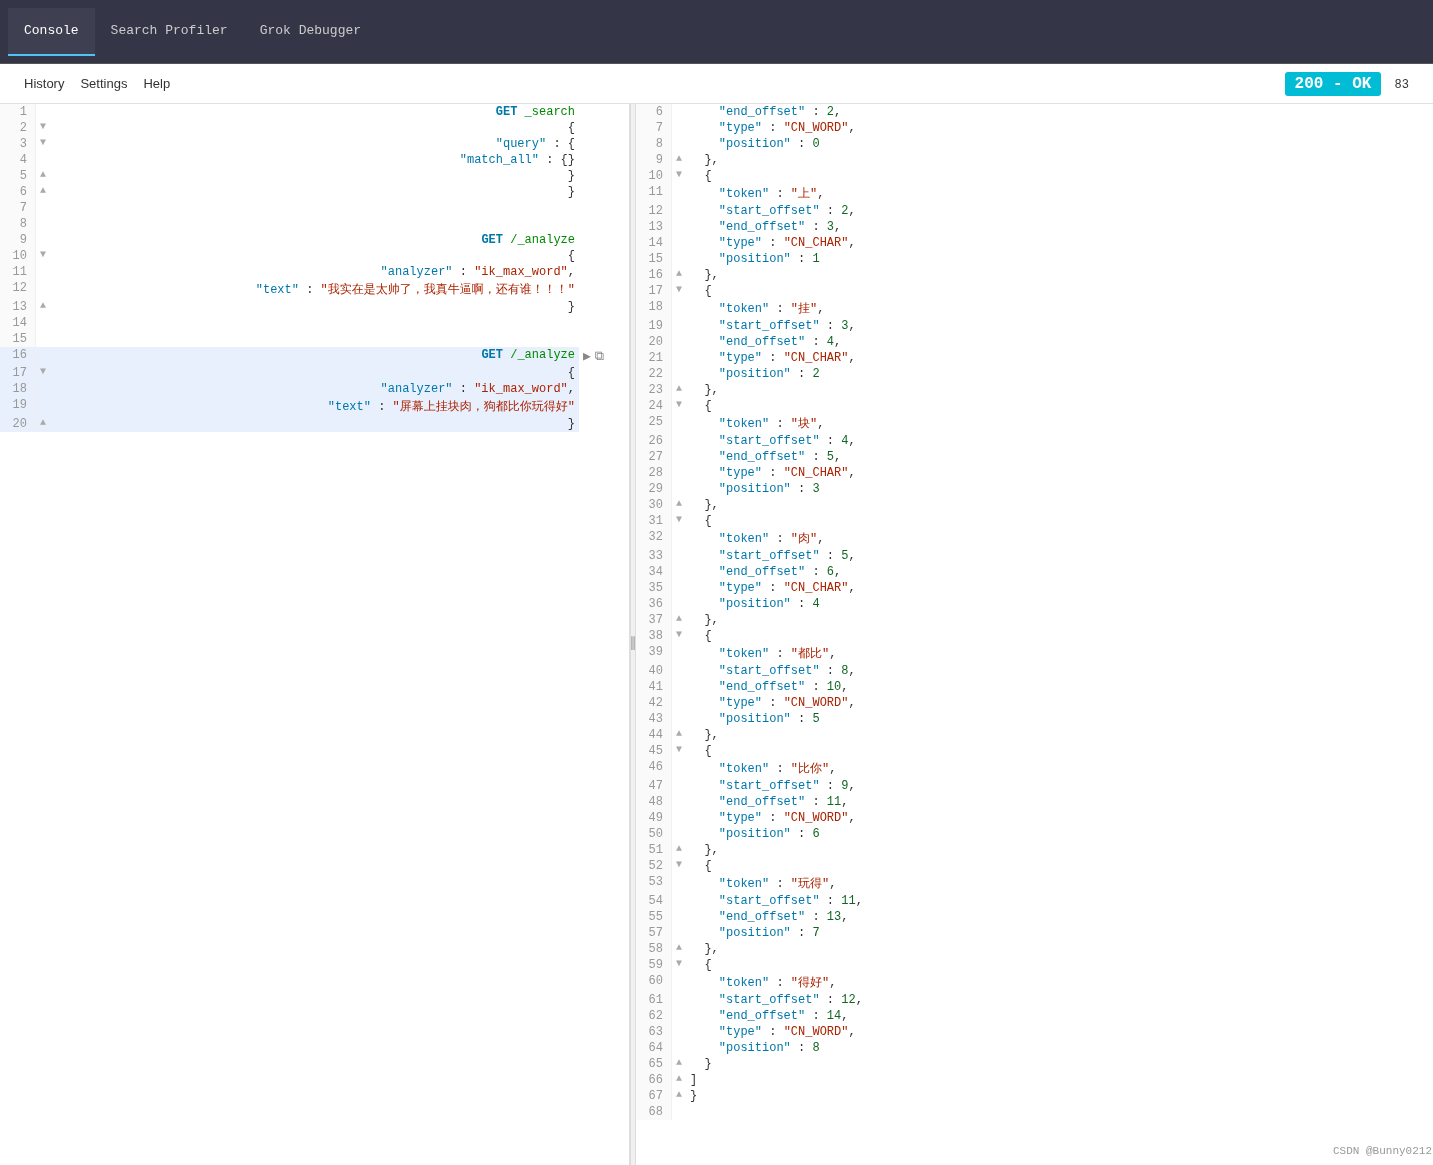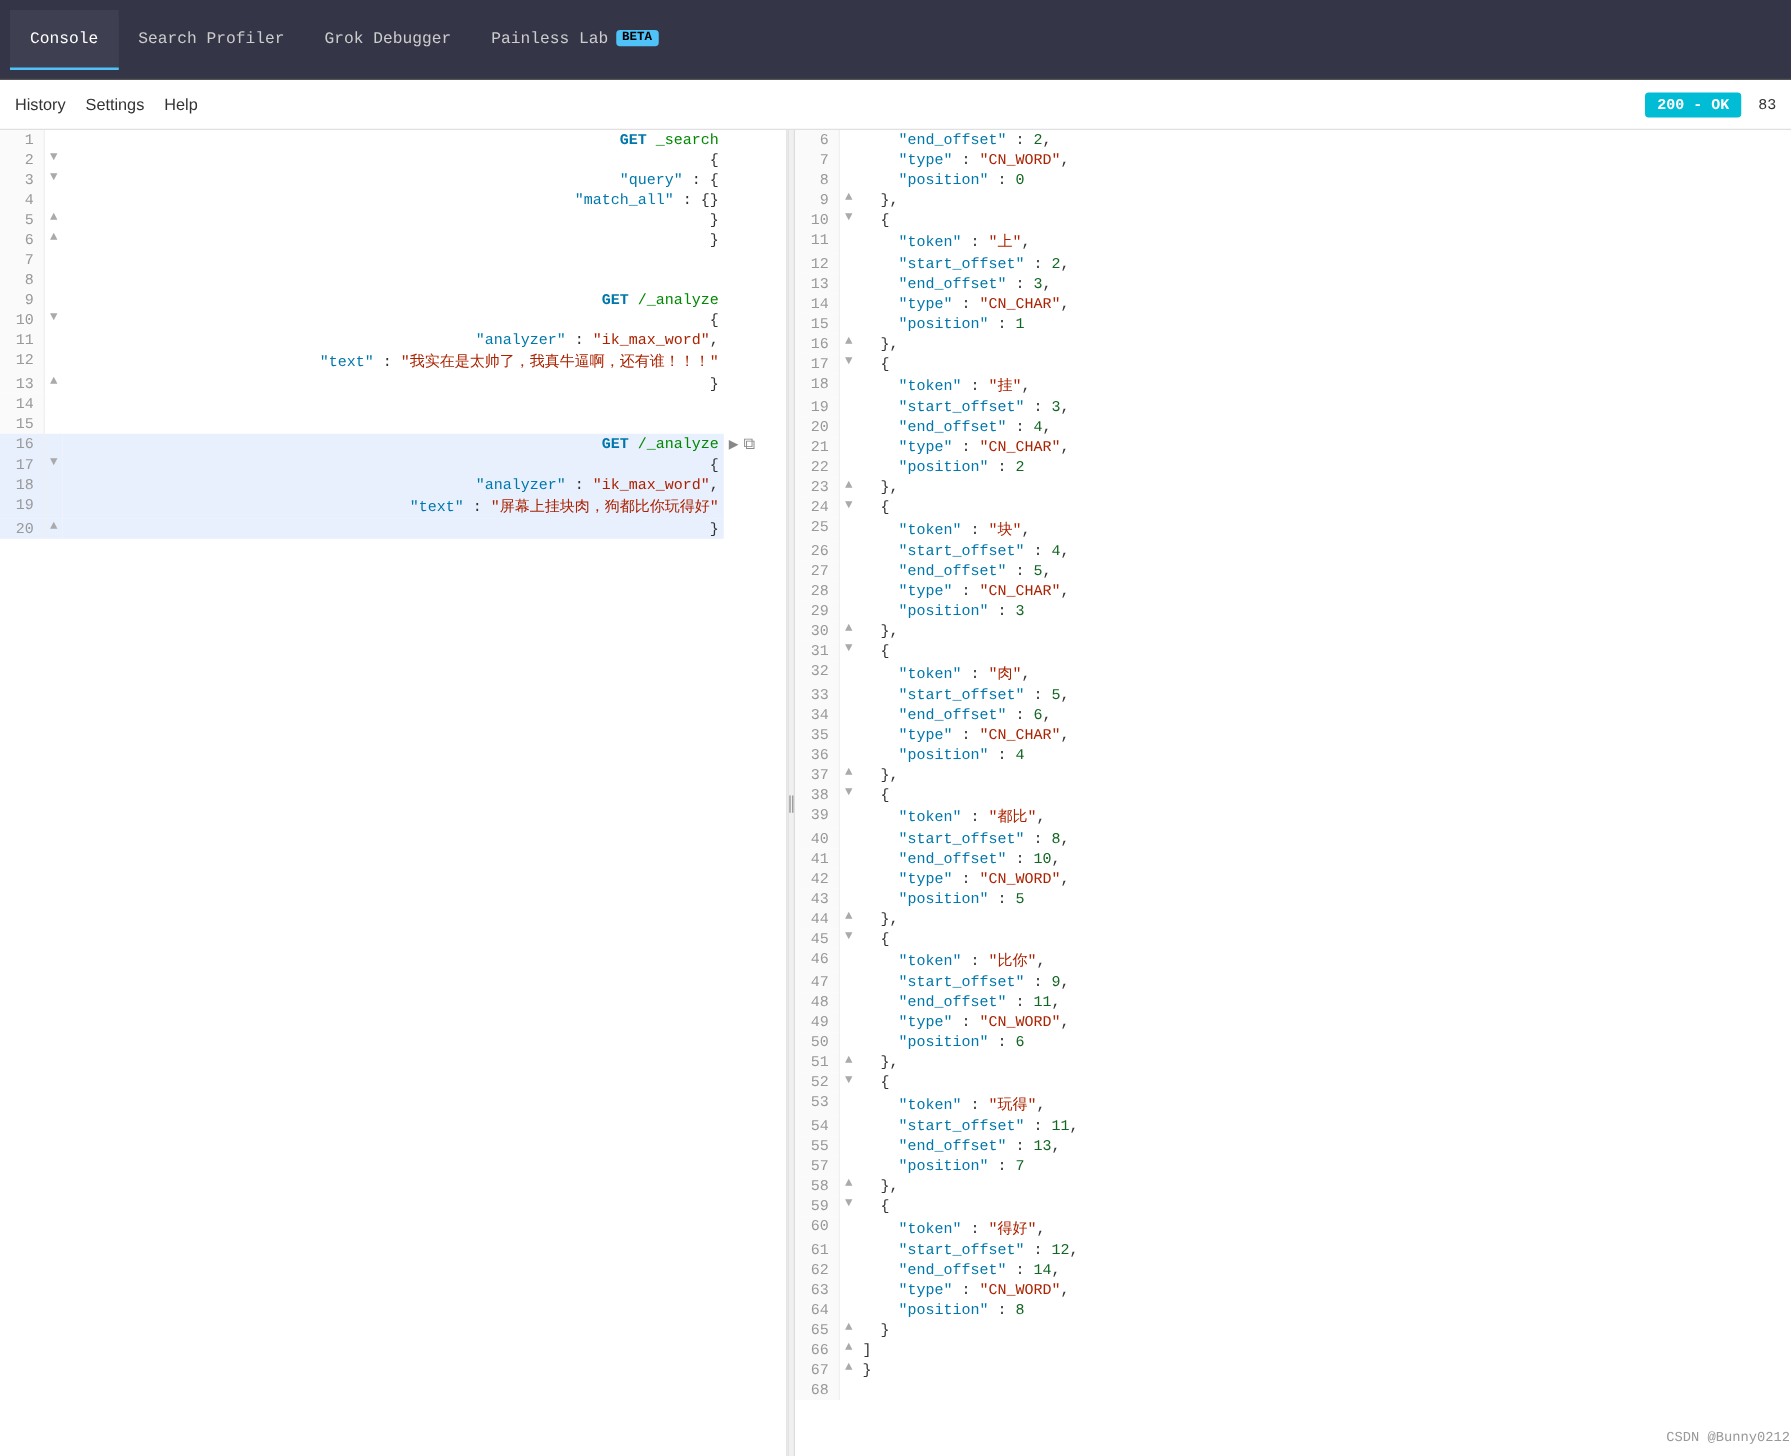--- a/index.html
+++ b/index.html
@@ -49,39 +49,39 @@
     }
 
     
     .sub-toolbar {
       display: flex;
       align-items: center;
       justify-content: space-between;
       background: #fff;
       height: 40px;
       border-bottom: 1px solid #e0e0e0;
-      padding: 0 12px;
+      padding: 0 24px;
     }
     .sub-toolbar-left {
       display: flex;
       align-items: center;
       gap: 16px;
     }
     .sub-toolbar-btn {
       color: #333;
       cursor: pointer;
       font-size: 13px;
       padding: 4px 0;
       border: none;
       background: none;
     }
     .status-badge {
       background: #00bcd4;
       color: #fff;
-      font-size: 12px;
+      font-size: 16px;
       padding: 3px 10px;
       border-radius: 3px;
       font-weight: bold;
     }
 
     
     .main-area {
       display: flex;
       height: calc(1165px - 48px - 40px);
       overflow: hidden;
@@ -236,24 +236,20 @@
 <div class="top-tabs">
   <div class="top-tab active">
     <span>Console</span>
   </div>
   <div class="top-tab">
     <span>Search Profiler</span>
   </div>
   <div class="top-tab">
     <span>Grok Debugger</span>
   </div>
-  <div class="top-tab">
-    <span>Painless Lab</span>
-    <span class="beta-badge">BETA</span>
-  </div>
 </div>
 
 <div class="sub-toolbar">
   <div class="sub-toolbar-left">
     <button class="sub-toolbar-btn">History</button>
     <button class="sub-toolbar-btn">Settings</button>
     <button class="sub-toolbar-btn">Help</button>
   </div>
   <div>
     <span class="status-badge">200 - OK</span>

